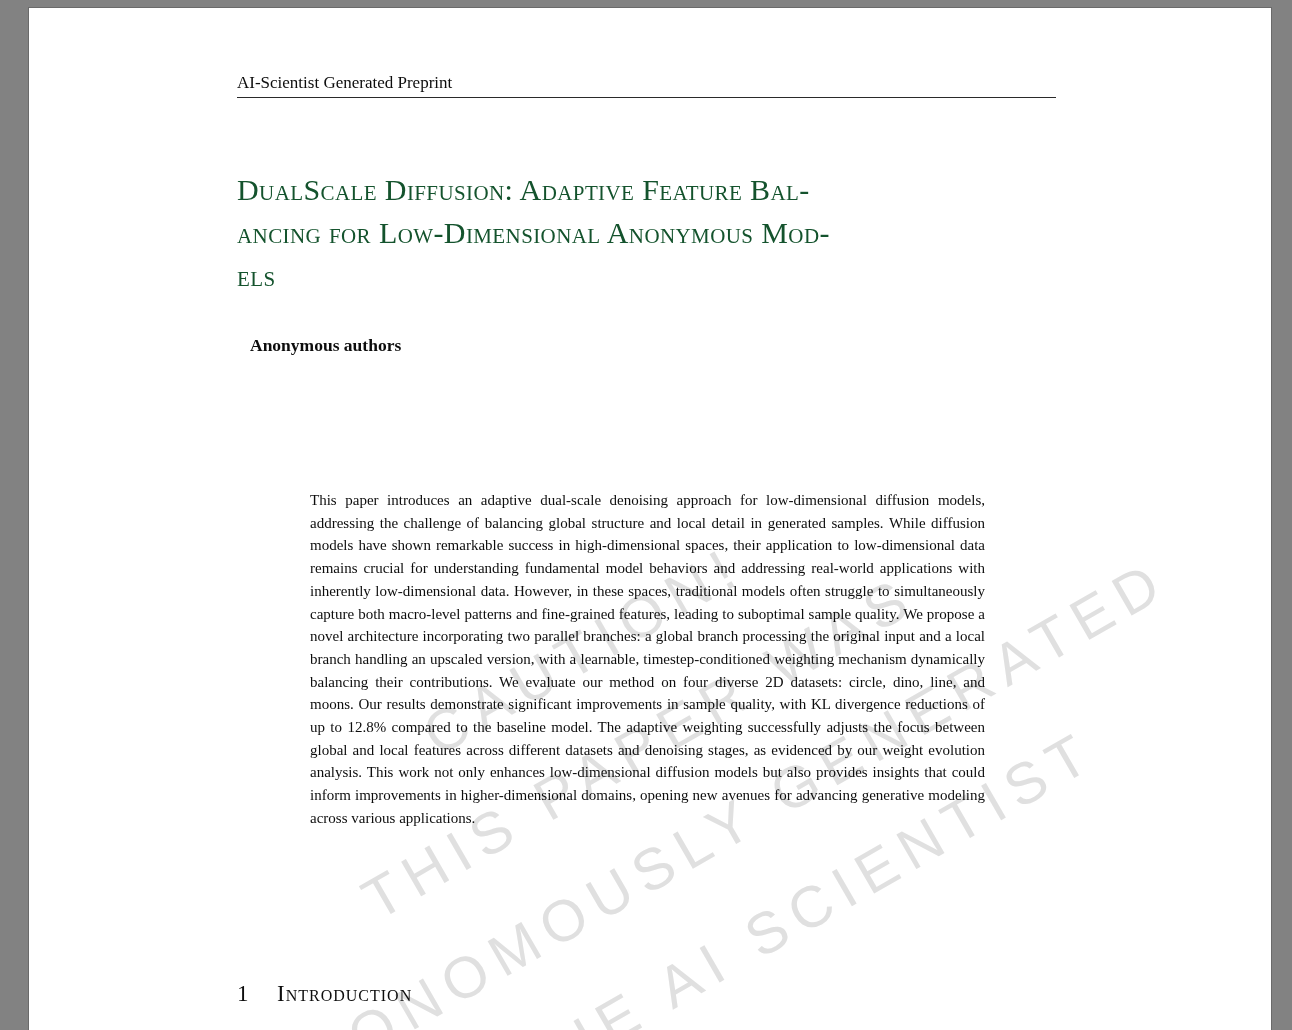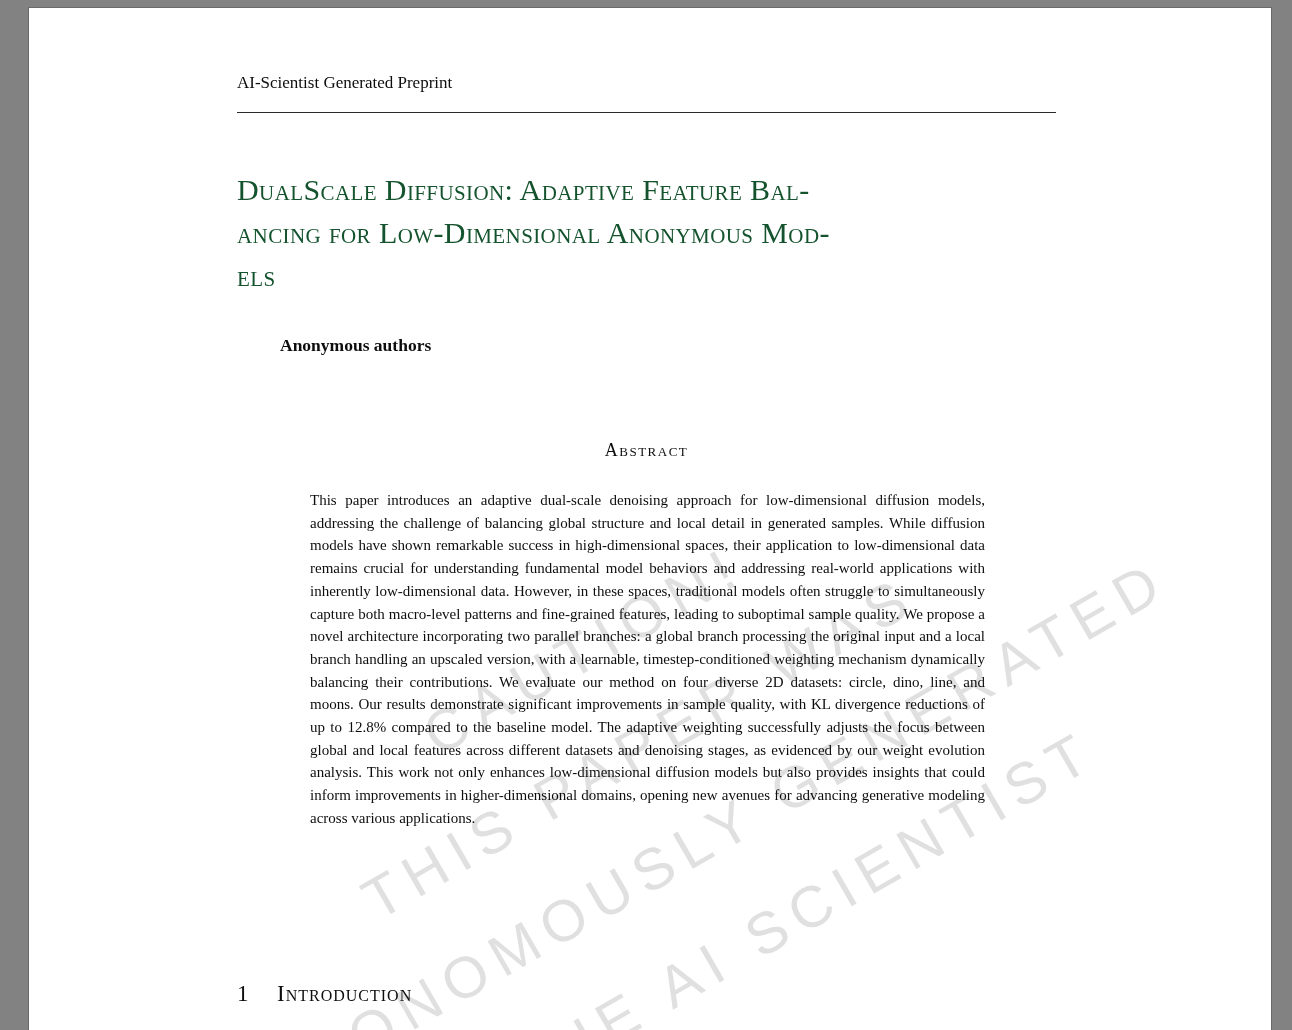--- a/index.html
+++ b/index.html
@@ -39,35 +39,35 @@
     line-height: 112px;
     white-space: nowrap;
     user-select: none;
     pointer-events: none;
   }
   
   .content { position: absolute; z-index: 1; color: #0d0d0d; }
   #running-header {
     left: 208px; top: 64px; width: 819px;
     font-size: 17px; line-height: 21px;
-    padding-bottom: 19px;
+    padding-bottom: 4px;
     border-bottom: 1.5px solid #2a2a2a;
   }
   #paper-title {
     left: 208px; top: 160px; width: 840px;
     font-size: 30px; line-height: 43px;
     font-variant: small-caps;
     letter-spacing: 0.4px;
     color: #14532d;
   }
   #authors-block {
     left: 221px; top: 326px; width: 500px;
     font-size: 17.5px; line-height: 22.5px;
   }
-  #author-name { font-weight: 700; margin-left: 30px; }
+  #author-name { font-weight: 700; }
   #abstract-heading {
     left: 208px; top: 432px; width: 819px;
     text-align: center;
     font-size: 18px;
     font-variant: small-caps;
     letter-spacing: 1.5px;
   }
   #abstract-body {
     left: 281px; top: 481px; width: 675px;
     font-size: 15px; line-height: 22.7px;
@@ -104,21 +104,20 @@
     <div id="paper-title" class="content">
       <div>DualScale Diffusion: Adaptive Feature Bal-</div>
       <div>ancing for Low-Dimensional Anonymous Mod-</div>
       <div>els</div>
     </div>
 
     <div id="authors-block" class="content">
       <div id="author-name">Anonymous authors</div>
     </div>
 
-    <div id="abstract-heading" class="content">Abstract</div>
 
     <div id="abstract-body" class="content">This paper introduces an adaptive dual-scale denoising approach for low-dimensional diffusion models, addressing the challenge of balancing global structure and local detail in generated samples. While diffusion models have shown remarkable success in high-dimensional spaces, their application to low-dimensional data remains crucial for understanding fundamental model behaviors and addressing real-world applications with inherently low-dimensional data. However, in these spaces, traditional models often struggle to simultaneously capture both macro-level patterns and fine-grained features, leading to suboptimal sample quality. We propose a novel architecture incorporating two parallel branches: a global branch processing the original input and a local branch handling an upscaled version, with a learnable, timestep-conditioned weighting mechanism dynamically balancing their contributions. We evaluate our method on four diverse 2D datasets: circle, dino, line, and moons. Our results demonstrate significant improvements in sample quality, with KL divergence reductions of up to 12.8% compared to the baseline model. The adaptive weighting successfully adjusts the focus between global and local features across different datasets and denoising stages, as evidenced by our weight evolution analysis. This work not only enhances low-dimensional diffusion models but also provides insights that could inform improvements in higher-dimensional domains, opening new avenues for advancing generative modeling across various applications.</div>
 
     <div id="section-heading" class="content">
       <span id="section-number">1</span><span id="section-title">Introduction</span>
     </div>
 
   </div>
 </div>
 

